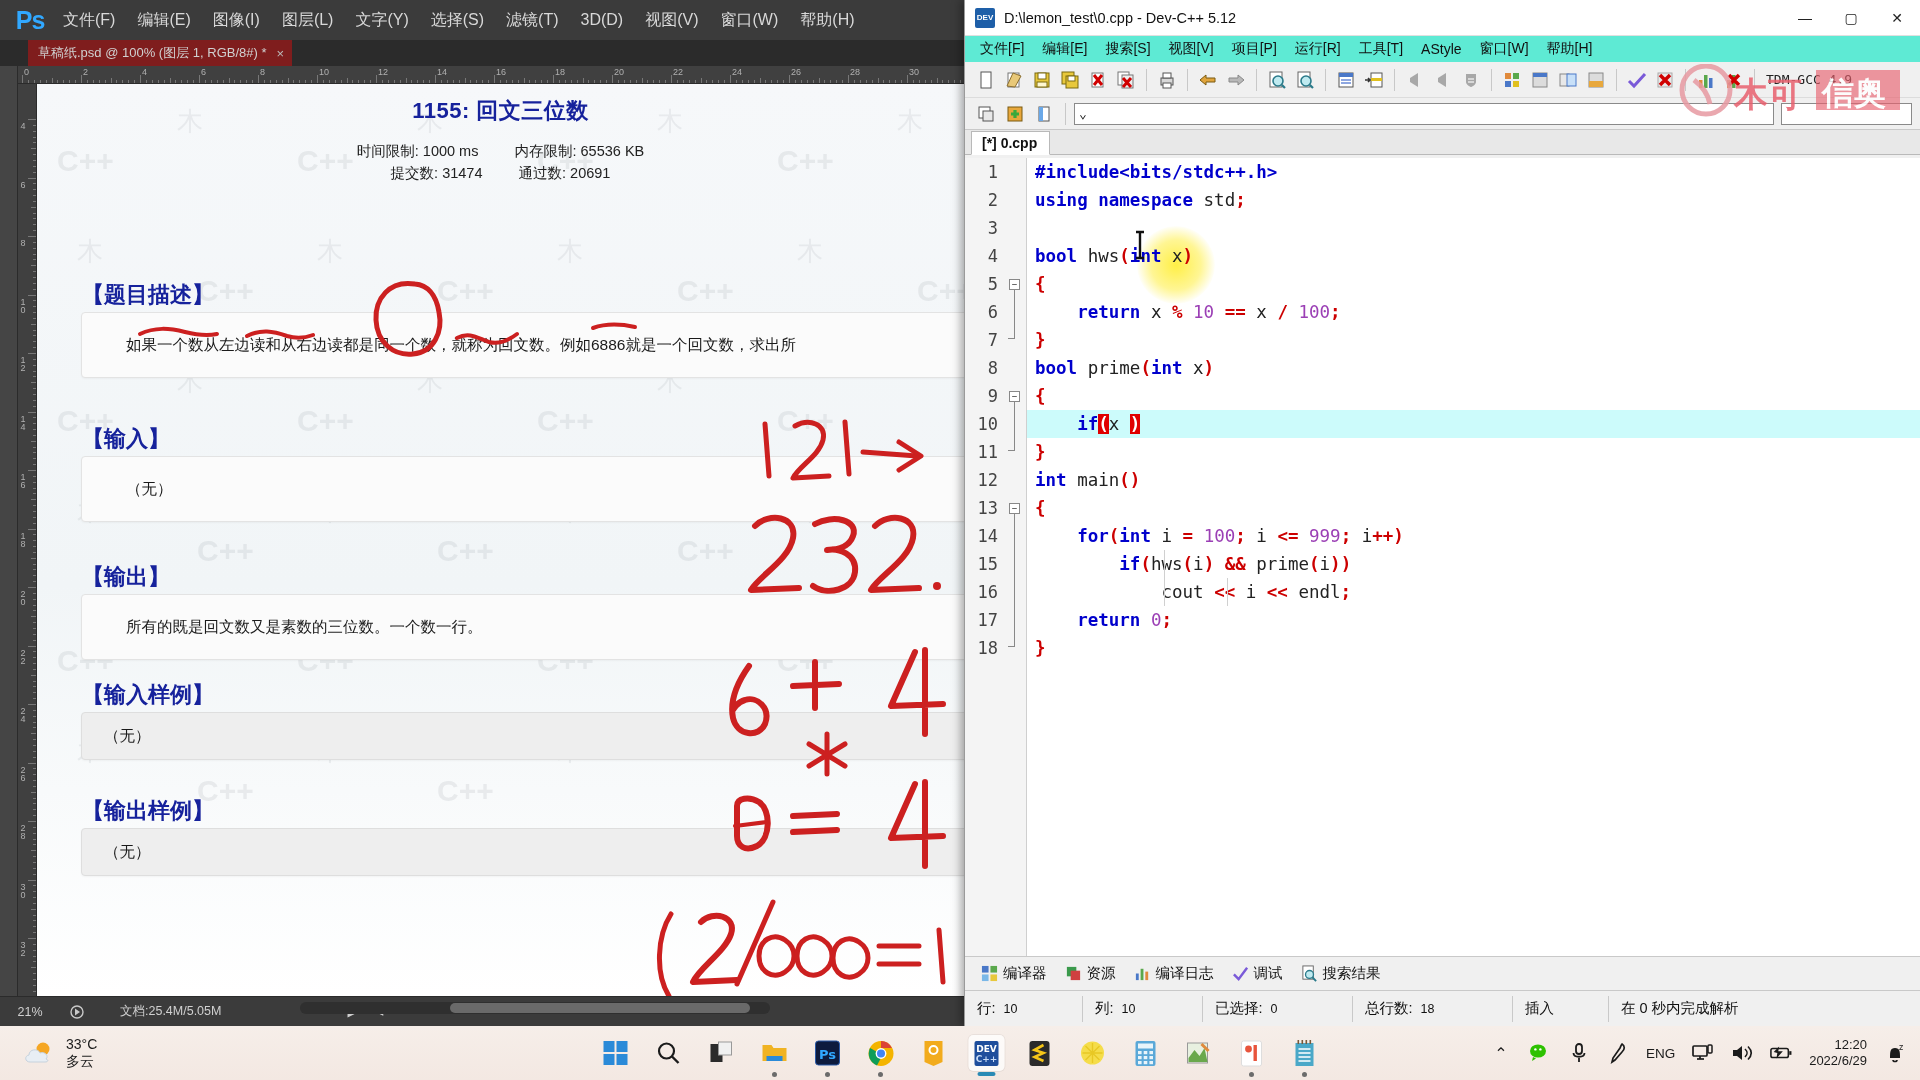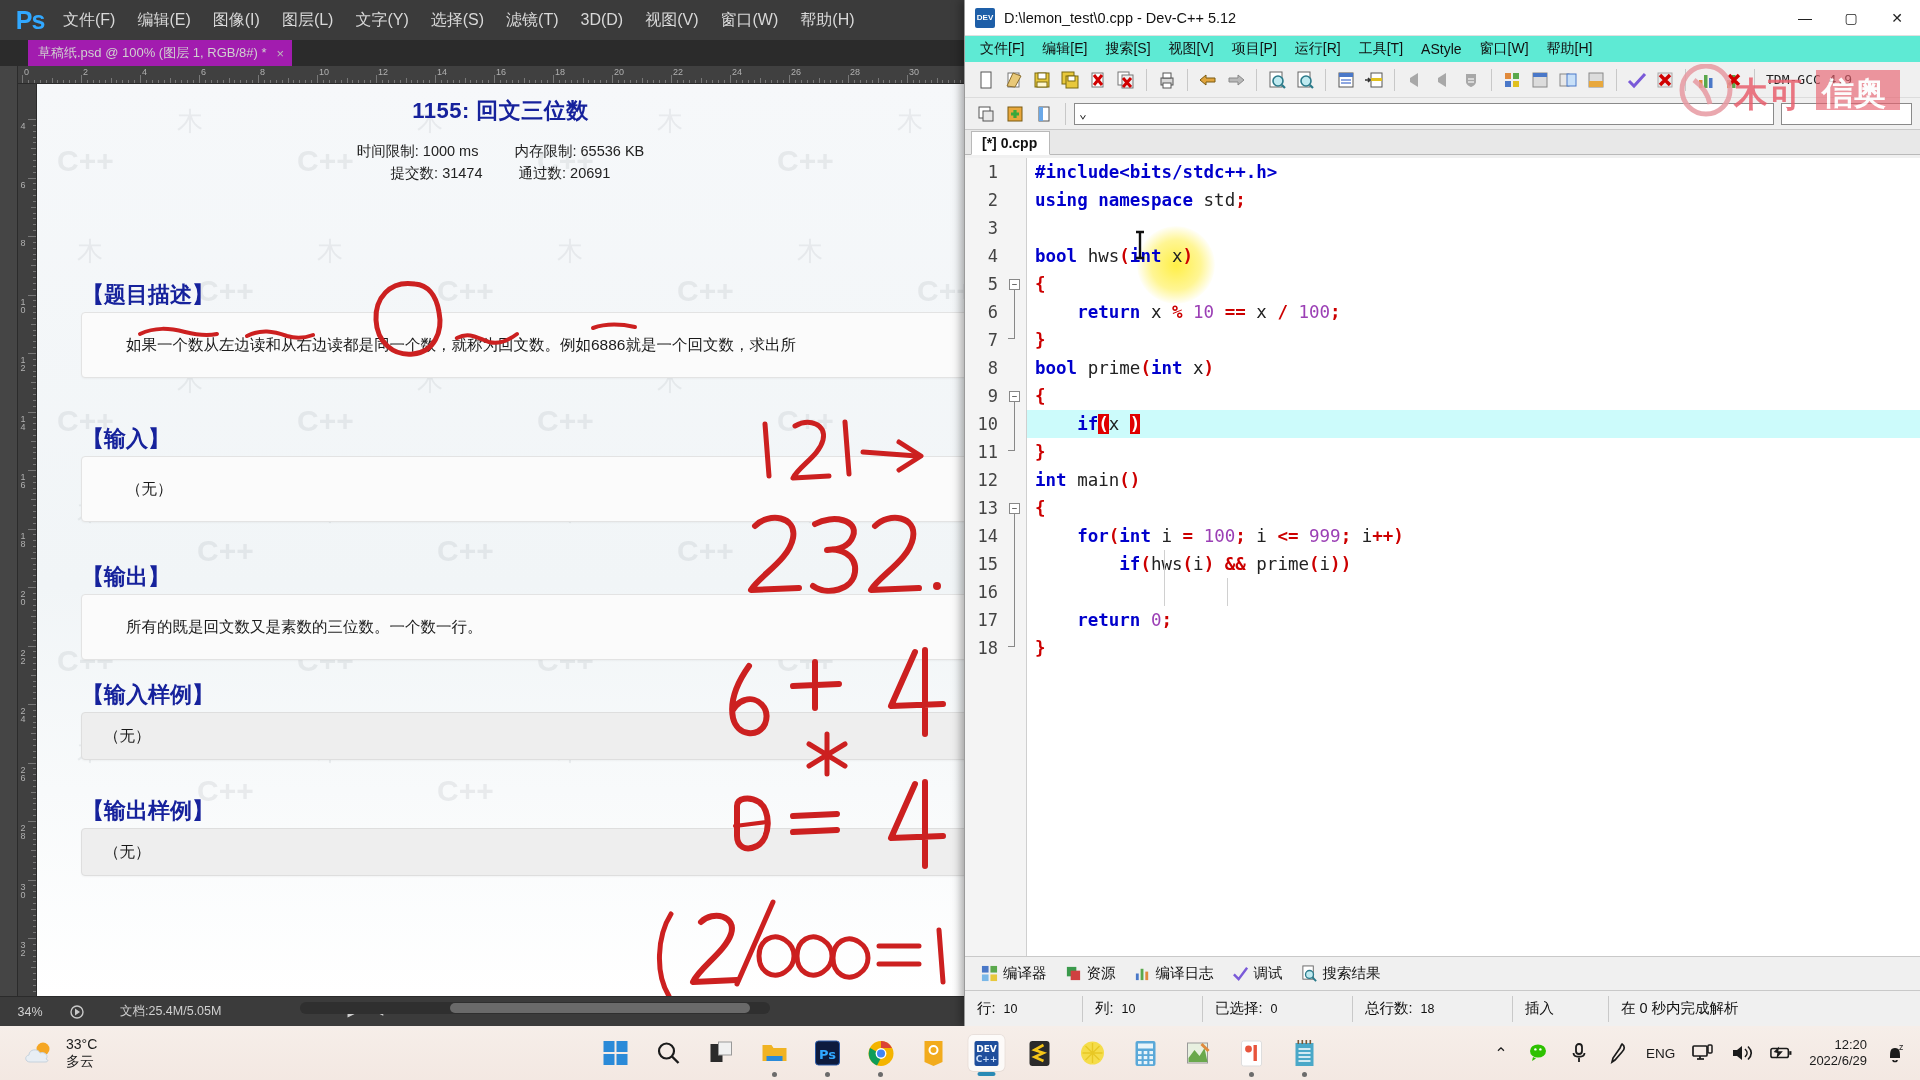--- a/index.html
+++ b/index.html
@@ -12,21 +12,21 @@
   }
 
   
   #ps-window { position:absolute; left:0; top:0; width:964px; height:1026px; background:#3b3b3b; overflow:hidden; }
   #ps-menubar { height:40px; background:#3b3b3b; display:flex; align-items:center; padding-left:8px; }
   #ps-logo { width:44px; height:34px; display:flex; align-items:center; justify-content:center;
              color:#31a8ff; font-weight:bold; font-size:25px; letter-spacing:-1px; font-family:"Liberation Sans",sans-serif; }
   .ps-menu-item { color:#d8d8d8; font-size:16px; padding:4px 11px; white-space:nowrap; cursor:default; }
 
   #ps-tabbar { height:26px; background:#2b2b2b; display:flex; align-items:flex-end; padding-left:28px; }
-  #ps-doctab { height:26px; background:#a21caf; color:#d0d0d0; font-size:13px;
+  #ps-doctab { height:26px; background:#7f1d1d; color:#d0d0d0; font-size:13px;
                display:flex; align-items:center; padding:0 8px 0 10px; gap:10px; border-right:1px solid #2b2b2b;}
   #ps-doctab .closex { font-size:13px; color:#bbb; }
 
   #ps-body { position:absolute; top:66px; left:0; width:964px; height:930px; background:#3b3b3b; }
 
   
   #ps-toolcol { position:absolute; left:0; top:0; width:18px; height:930px; background:#454545; border-right:1px solid #2b2b2b;}
   
   #ps-ruler-top { position:absolute; left:18px; top:0; width:946px; height:18px; background:#404040; border-bottom:1px solid #2b2b2b; overflow:hidden;}
   #ps-ruler-left { position:absolute; left:18px; top:18px; width:19px; height:912px; background:#404040; border-right:1px solid #2b2b2b; overflow:hidden;}
@@ -643,21 +643,21 @@
             <path d="M822 858 C810 850 796 858 796 874 C796 890 810 898 822 890 C834 882 834 866 822 858 Z" stroke-width="5"></path>
             <path d="M842 862 L882 862 M842 880 L882 880" stroke-width="5"></path>
             <path d="M902 846 L906 898" stroke-width="5"></path>
           </g>
         </svg>
       </div>
     </div>
   </div>
 
   <div id="ps-status">
-    <div class="cell" style="width:60px; justify-content:center;">34%</div>
+    <div class="cell" style="width:60px; justify-content:center;">21%</div>
     <div class="cell">
       <svg width="14" height="14" viewBox="0 0 14 14">
           <circle cx="7" cy="7" r="6" fill="none" stroke="#c9c9c9" stroke-width="1.4"></circle>
           <path d="M5 3.6 L5 10.4 L10 7 Z" fill="#c9c9c9"></path>
         </svg>
     </div>
     <div class="cell" style="margin-left:16px;">文档:25.4M/5.05M</div>
     <div class="cell" style="margin-left:106px;">▶</div>
     <div class="cell">◂</div>
   </div>
@@ -938,20 +938,21 @@
       <div class="cl" style="top:140px;"><span class="t">    </span><span class="k">return</span><span class="t"> x </span><span class="p">%</span><span class="t"> </span><span class="n">10</span><span class="t"> </span><span class="p">==</span><span class="t"> x </span><span class="p">/</span><span class="t"> </span><span class="n">100</span><span class="p">;</span></div>
       <div class="cl" style="top:168px;"><span class="p">}</span></div>
       <div class="cl" style="top:196px;"><span class="k">bool</span><span class="t"> prime</span><span class="p">(</span><span class="k">int</span><span class="t"> x</span><span class="p">)</span></div>
       <div class="cl" style="top:224px;"><span class="p">{</span></div>
       <div class="cl" style="top:252px;"><span class="t">    </span><span class="k">if</span><span class="errmark">(</span><span class="t">x </span><span class="errmark">)</span></div>
       <div class="cl" style="top:280px;"><span class="p">}</span></div>
       <div class="cl" style="top:308px;"><span class="k">int</span><span class="t"> main</span><span class="p">()</span></div>
       <div class="cl" style="top:336px;"><span class="p">{</span></div>
       <div class="cl" style="top:364px;"><span class="t">    </span><span class="k">for</span><span class="p">(</span><span class="k">int</span><span class="t"> i </span><span class="p">=</span><span class="t"> </span><span class="n">100</span><span class="p">;</span><span class="t"> i </span><span class="p">&lt;=</span><span class="t"> </span><span class="n">999</span><span class="p">;</span><span class="t"> i</span><span class="p">++)</span></div>
       <div class="cl" style="top:392px;"><span class="t">        </span><span class="k">if</span><span class="p">(</span><span class="t">hws</span><span class="p">(</span><span class="t">i</span><span class="p">)</span><span class="t"> </span><span class="p">&amp;&amp;</span><span class="t"> prime</span><span class="p">(</span><span class="t">i</span><span class="p">))</span></div>
+      <div class="cl" style="top:420px;"><span class="t">            cout </span><span class="p">&lt;&lt;</span><span class="t"> i </span><span class="p">&lt;&lt;</span><span class="t"> endl</span><span class="p">;</span></div>
       <div class="cl" style="top:448px;"><span class="t">    </span><span class="k">return</span><span class="t"> </span><span class="n">0</span><span class="p">;</span></div>
       <div class="cl" style="top:476px;"><span class="p">}</span></div>
 
       <div class="indentline" style="left:137px; top:392px; height:56px;"></div>
       <div class="indentline" style="left:200px; top:420px; height:28px;"></div>
 
       <svg id="ibeam" style="left:106px; top:72px;" viewBox="0 0 14 30">
         <path d="M3 2 H11 M7 2 V28 M3 28 H11" stroke="#111" stroke-width="2.4" fill="none"></path>
       </svg>
     </div>

